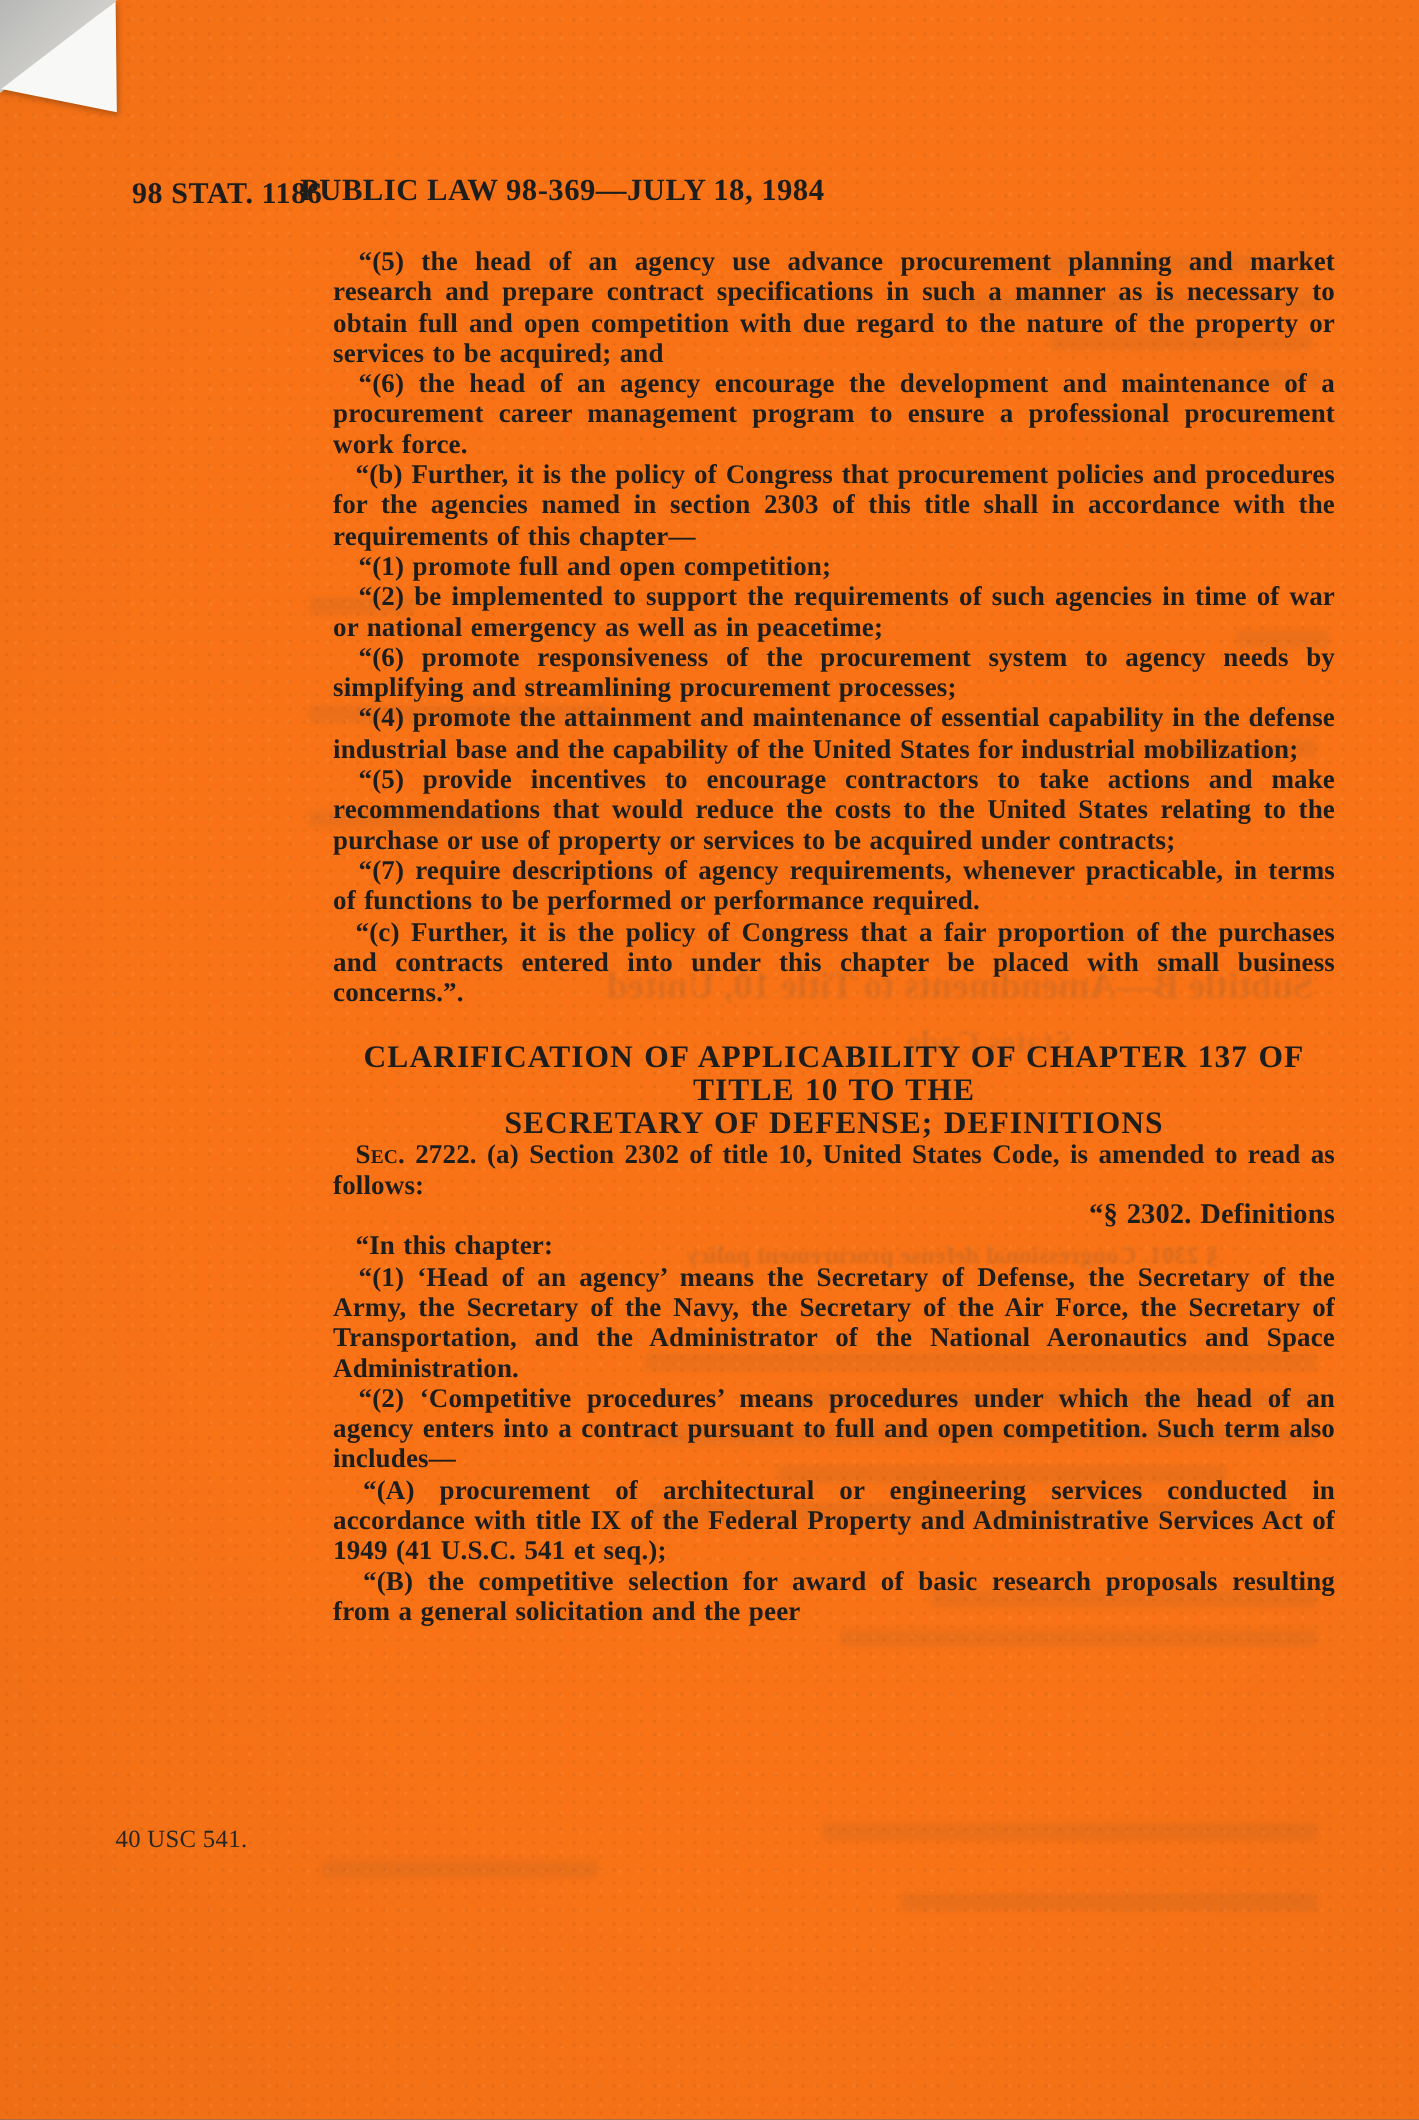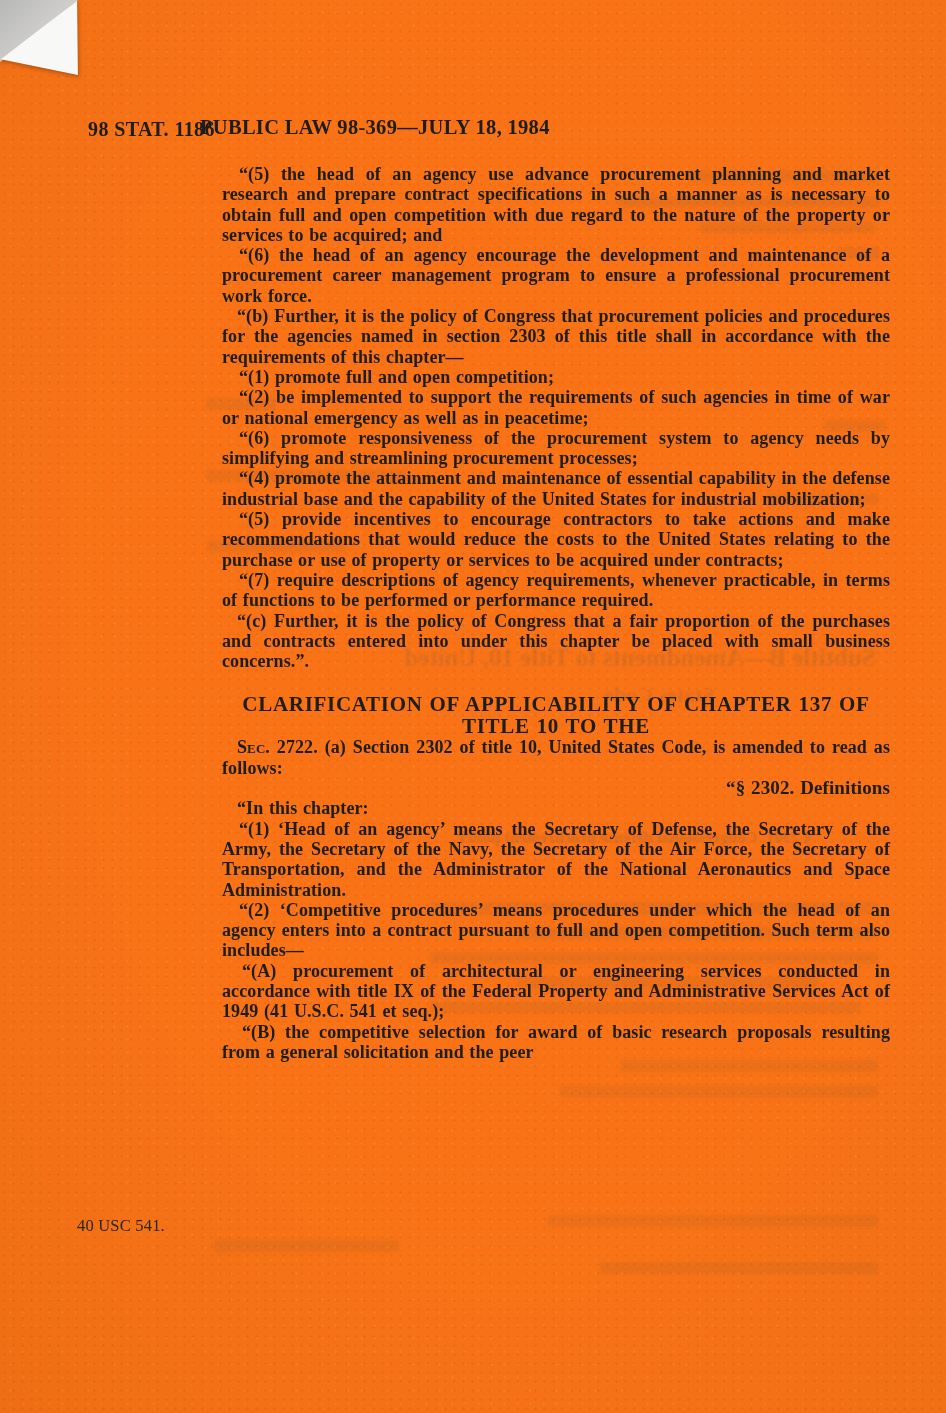--- a/index.html
+++ b/index.html
@@ -98,20 +98,21 @@
     <p class="lvl1">“(1) promote full and open competition;</p>
     <p class="lvl1">“(2) be implemented to support the requirements of such agencies in time of war or national emergency as well as in peacetime;</p>
     <p class="lvl1">“(6) promote responsiveness of the procurement system to agency needs by simplifying and streamlining procurement processes;</p>
     <p class="lvl1">“(4) promote the attainment and maintenance of essential capability in the defense industrial base and the capability of the United States for industrial mobilization;</p>
     <p class="lvl1">“(5) provide incentives to encourage contractors to take actions and make recommendations that would reduce the costs to the United States relating to the purchase or use of property or services to be acquired under contracts;</p>
     <p class="lvl1">“(7) require descriptions of agency requirements, whenever practicable, in terms of functions to be performed or performance required.</p>
     <p class="lvl0">“(c) Further, it is the policy of Congress that a fair proportion of the purchases and contracts entered into under this chapter be placed with small business concerns.”.</p>
 
     <div class="center-head">
       <div>CLARIFICATION OF APPLICABILITY OF CHAPTER 137 OF TITLE 10 TO THE</div>
+      <div>SECRETARY OF DEFENSE; DEFINITIONS</div>
     </div>
 
     <p class="sec-para"><span class="sc">Sec. 2722.</span><span> (a) Section 2302 of title 10, United States Code, is amended to read as follows:</span></p>
 
     <p class="sec-head">“§ 2302. Definitions</p>
     <p class="intro">“In this chapter:</p>
 
     <p class="lvl1">“(1) ‘Head of an agency’ means the Secretary of Defense, the Secretary of the Army, the Secretary of the Navy, the Secretary of the Air Force, the Secretary of Transportation, and the Administrator of the National Aeronautics and Space Administration.</p>
     <p class="lvl1">“(2) ‘Competitive procedures’ means procedures under which the head of an agency enters into a contract pursuant to full and open competition. Such term also includes—</p>
     <p class="lvl2">“(A) procurement of architectural or engineering services conducted in accordance with title IX of the Federal Property and Administrative Services Act of 1949 (41 U.S.C. 541 et seq.);</p>

